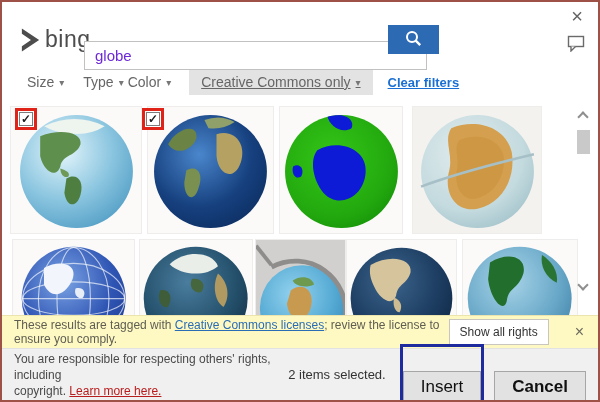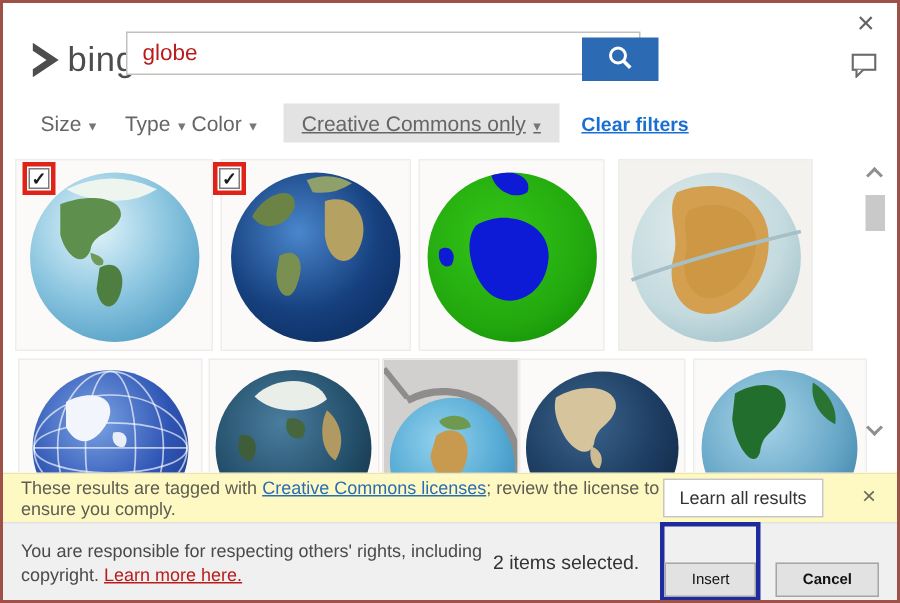--- a/index.html
+++ b/index.html
@@ -14,37 +14,37 @@
     border: 2px solid #9d5147;
     background: #fff;
     overflow: hidden;
   }
   
   .header { position: relative; height: 62px; background: #fff; }
   .brand { position: absolute; left: 17px; top: 24px; display: flex; align-items: center; }
   .brand svg { display: block; }
   .brand-text { font-size: 23px; color: #4d4d4d; margin-left: 3px; letter-spacing: 0.5px; }
   .search-input {
-    position: absolute; left: 82px; top: 19px; width: 343px; height: 29px;
-    border: 1px solid #c3c1bf; font-size: 15px; color: #b91c1c;
+    position: absolute; left: 82px; top: 39px; width: 343px; height: 29px;
+    border: 1px solid #c3c1bf; font-size: 15px; color: #6d28d9;
     padding: 0 10px; font-family: "Liberation Sans", sans-serif; outline: none;
   }
   .search-btn {
     position: absolute; left: 386px; top: 23px; width: 51px; height: 29px;
     background: #2d6ab4; border: none; cursor: pointer;
     display: flex; align-items: center; justify-content: center;
   }
   .dlg-close {
     position: absolute; right: 11px; top: 2px;
     font-size: 20px; color: #636363; cursor: pointer; line-height: 24px; padding: 0 4px;
   }
   .feedback { position: absolute; right: 13px; top: 33px; cursor: pointer; }
   
   .filters { height: 36px; display: flex; align-items: center; font-size: 14px; color: #666; }
-  .filter-item { display: flex; align-items: flex-end; cursor: pointer; }
+  .filter-item { display: flex; align-items: center; cursor: pointer; }
   .caret { font-size: 10px; color: #777; margin-left: 5px; }
   .f-size  { margin-left: 25px; }
   .f-type  { margin-left: 19px; }
   .f-color { margin-left: 4px; }
   .f-cc    { margin-left: 18px; background: #e3e3e3; padding: 5px 12px; text-decoration: underline; }
   .f-clear { margin-left: 15px; color: #1a6fd4; font-weight: bold; text-decoration: underline; font-size: 13px; cursor: pointer; }
   
   .grid { position: relative; height: 215px; background: #fff; overflow: hidden; }
   .tile {
     position: absolute; background: #fbfaf9; border: 1px solid #efedec;
@@ -88,21 +88,21 @@
   
   .footer {
     height: 52px; background: #f0f0f0; border-top: 1px solid #e2e2e2;
     display: flex; align-items: center; padding: 0 12px;
   }
   .footer-note { font-size: 12px; color: #4a4a4a; line-height: 16px; width: 330px; }
   .footer-note a { color: #b91c1c; text-decoration: underline; cursor: pointer; }
   .sel-count { margin-left: auto; font-size: 13px; color: #333; margin-right: 14px; white-space: nowrap; }
   .anno-navy { border: 3px solid #1e2b9e; line-height: 0; }
   .btn {
-    background: #e2e2e2; border: 1px solid #a6a6a6; font-size: 10px; color: #111;
+    background: #e2e2e2; border: 1px solid #a6a6a6; font-size: 17px; color: #111;
     padding: 5px 17px; cursor: pointer; font-family: "Liberation Sans", sans-serif; line-height: normal; margin-top: 24px;
   }
   .btn-cancel { margin-left: 10px; font-weight: bold; }
 </style>
 </head>
 <body>
 
 <div class="dialog">
 
   <div class="header">
@@ -363,21 +363,21 @@
       <span class="chev up"></span>
       <span class="thumb"></span>
       <span class="chev down"></span>
     </div>
   </div>
 
   <div class="notice">
     <span>
       <span>These results are tagged with </span><a>Creative Commons licenses</a><span>; review the license to ensure you comply.</span>
     </span>
-    <button class="notice-btn">Learn all results</button>
+    <button class="notice-btn">Show all rights</button>
     <span class="notice-close">×</span>
   </div>
 
   <div class="footer">
     <div class="footer-note">
       <span>You are responsible for respecting others' rights, including</span><br>
       <span>copyright. </span><a>Learn more here.</a>
     </div>
     <span class="sel-count">2 items selected.</span>
     <span class="anno-navy">

